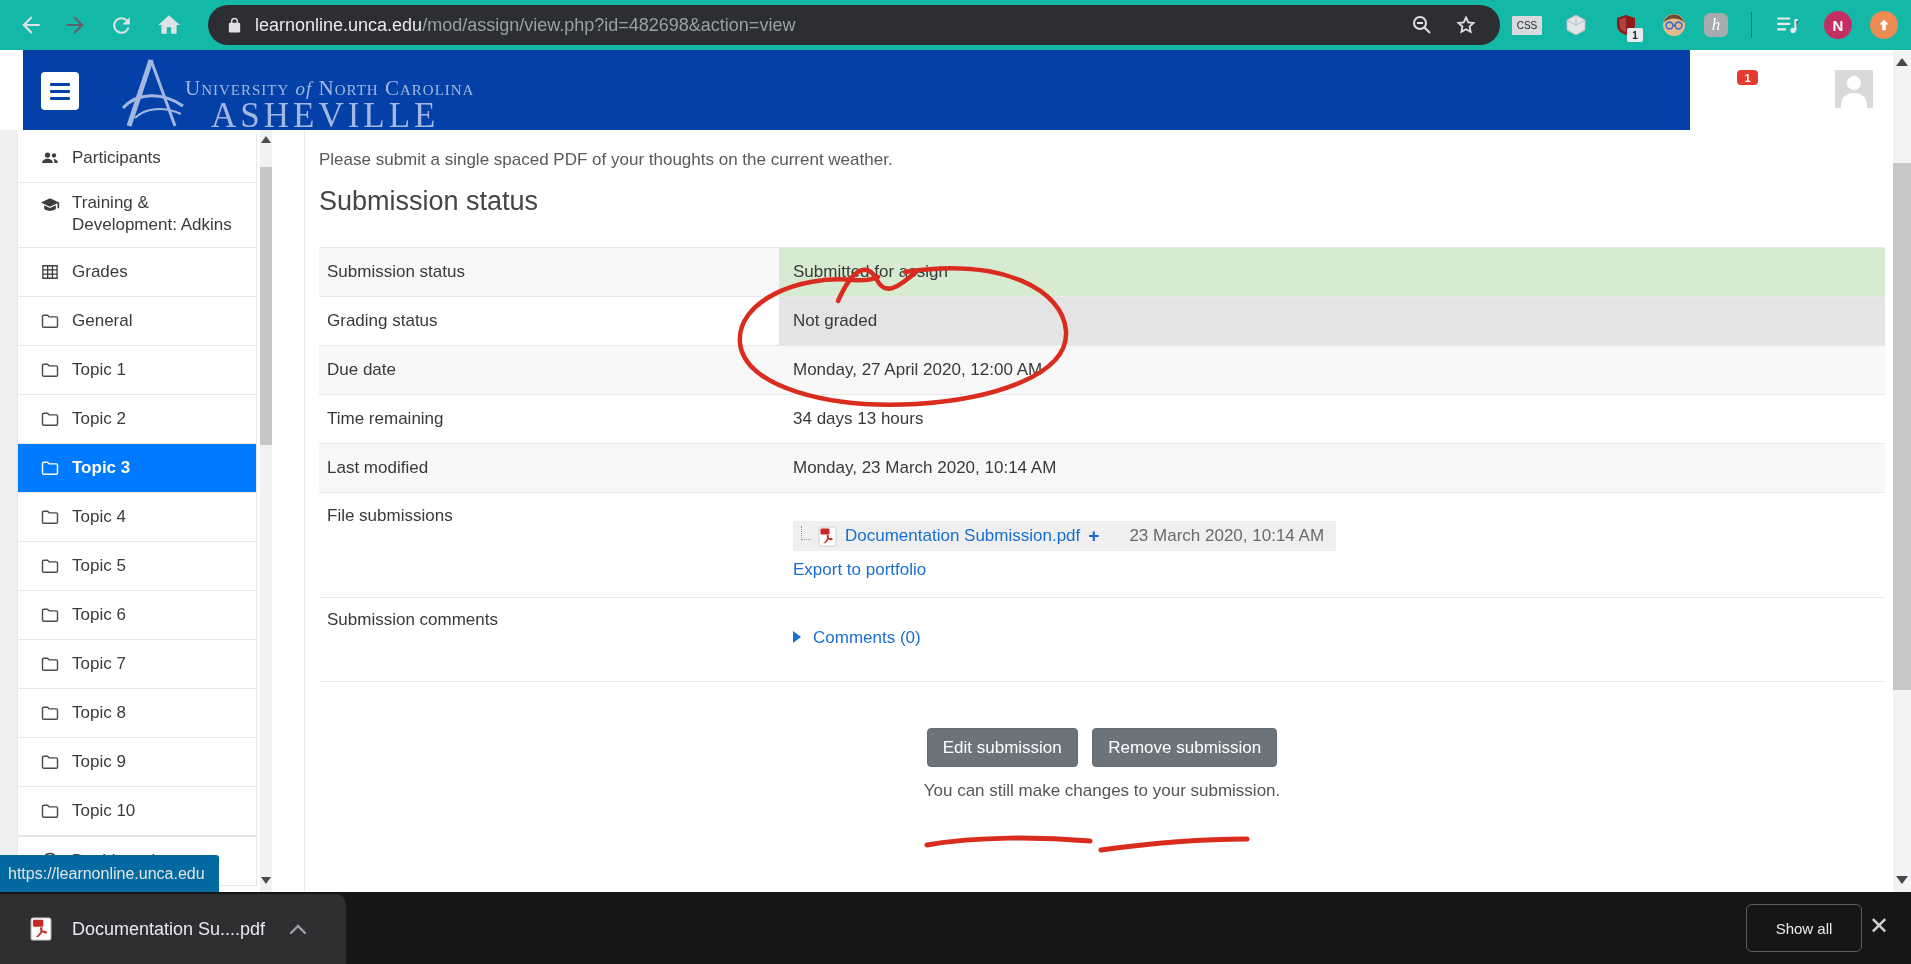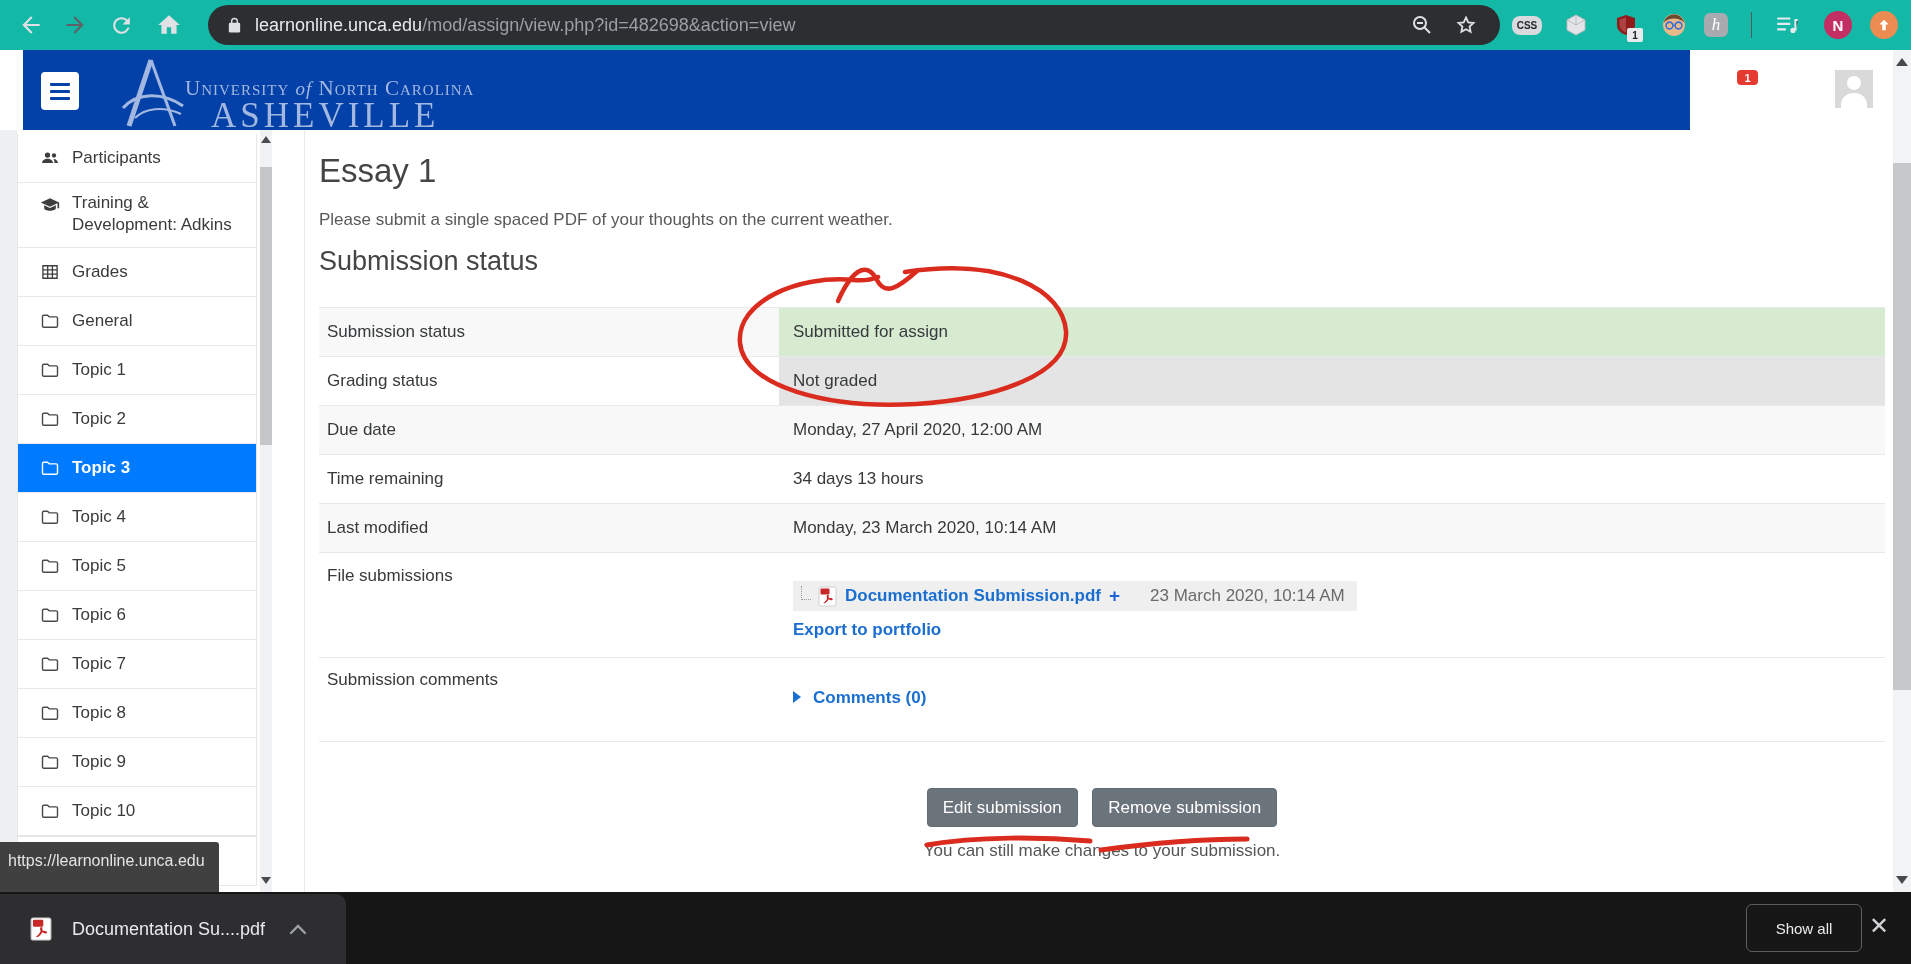--- a/index.html
+++ b/index.html
@@ -5,21 +5,21 @@
   html,body{margin:0;padding:0;background:#fff;}
   .screen{position:relative;width:1911px;height:964px;overflow:hidden;font-family:"Liberation Sans",sans-serif;background:#fff;}
   
   .toolbar{position:absolute;left:0;top:0;width:1911px;height:50px;background:#14b8a6;}
   .tbtn{position:absolute;top:12px;width:26px;height:26px;display:flex;align-items:center;justify-content:center;cursor:pointer;}
   .omnibox{position:absolute;left:208px;top:5px;width:1292px;height:40px;background:#2d2e31;border-radius:20px;display:flex;align-items:center;}
   .urltext{margin-left:12px;font-size:18px;color:#e8eaed;white-space:nowrap;}
   .urlpath{color:#9aa0a6;}
   .obicon{position:absolute;top:8px;width:24px;height:24px;}
   .ext{position:absolute;top:10px;width:30px;height:30px;display:flex;align-items:center;justify-content:center;cursor:pointer;}
-  .csschip{width:48px;height:19px;background:#d8dadd;border-radius:8px;font-size:10px;font-weight:bold;color:#25272a;display:flex;align-items:center;justify-content:center;}
+  .csschip{width:48px;height:19px;background:#d8dadd;border-radius:1px;font-size:10px;font-weight:normal;color:#25272a;display:flex;align-items:center;justify-content:center;}
   .ubadge{position:absolute;left:1627px;top:28px;width:16px;height:14px;background:#e8eaed;color:#202124;font-size:10px;font-weight:bold;display:flex;align-items:center;justify-content:center;border-radius:2px;}
   .hchip{width:24px;height:24px;border-radius:6px;background:#a7abb0;color:#fff;font-family:"Liberation Serif",serif;font-style:italic;font-size:17px;display:flex;align-items:center;justify-content:center;}
   .tsep{position:absolute;left:1751px;top:12px;width:1px;height:26px;background:#55585c;}
   .pcircle{width:28px;height:28px;border-radius:50%;display:flex;align-items:center;justify-content:center;color:#fff;font-weight:bold;font-size:15px;}
   
   .mheader{position:absolute;left:0;top:50px;width:1667px;height:80px;background:#0341a8;margin-left:23px;}
   .hamb{position:absolute;left:18px;top:22px;width:38px;height:38px;background:#fff;border-radius:4px;display:flex;flex-direction:column;align-items:center;justify-content:center;gap:4px;cursor:pointer;}
   .hamb i{display:block;width:20px;height:3px;background:#0341a8;border-radius:1px;}
   .logomark{position:absolute;left:98px;top:6px;}
   .logo-l1{position:absolute;left:162px;top:26px;font-family:"Liberation Serif",serif;font-variant:small-caps;font-size:21px;color:#a3b8e0;letter-spacing:1px;white-space:nowrap;}
@@ -60,40 +60,40 @@
   .trow.striped{background:#f8f8f8;}
   .tl{width:460px;padding:0 8px;display:flex;align-items:center;min-height:48px;box-sizing:border-box;}
   .tv{flex:1;padding:0 14px;display:flex;align-items:center;}
   .tv.green{background:#d7ebd1;}
   .tv.gray{background:#e4e4e4;}
   .trow.filerow{height:104px;}
   .trow.filerow .tl{align-items:flex-start;padding-top:13px;}
   .trow.filerow .tv{display:block;padding-top:28px;}
   .filestrip{display:inline-flex;align-items:center;background:#efefef;padding:4px 12px 4px 6px;}
   .treec{width:9px;height:13px;border-left:1px dotted #9a9a9a;border-bottom:1px dotted #9a9a9a;margin:-6px 7px 0 2px;}
-  a.blk{color:#1a6ecf;text-decoration:none;cursor:pointer;font-weight:bold;}
+  a.blk{color:#1a6ecf;text-decoration:none;cursor:pointer;}
   .plus{color:#1d63d8;font-weight:bold;font-size:19px;margin-left:8px;cursor:pointer;}
   .fdate{margin-left:30px;color:#6a6a6a;}
   .exportlink{display:inline-block;margin-top:9px;font-size:17px;}
   .trow.crow{height:83px;}
   .trow.crow .tl{align-items:flex-start;padding-top:12px;}
   .trow.crow .tv{display:block;padding-top:30px;}
   .ctri{display:inline-block;width:0;height:0;border-top:6px solid transparent;border-bottom:6px solid transparent;border-left:8px solid #1a6ecf;margin-right:12px;cursor:pointer;}
   .btnrow{margin-top:46px;width:1566px;text-align:center;}
   .gbtn{height:39px;padding:0 15px;background:#6b737b;color:#fff;font-size:17px;border:1px solid #636b73;border-radius:4px;margin:0 5px;font-family:"Liberation Sans",sans-serif;cursor:pointer;}
   .note{margin-top:14px;width:1566px;text-align:center;font-size:17px;color:#555;}
   
   .anno{position:absolute;left:0;top:0;width:1911px;height:964px;pointer-events:none;z-index:6;}
   
   .vscroll{position:absolute;right:0;top:50px;width:18px;bottom:72px;background:#f2f3f4;}
   .varrow-up{position:absolute;left:3px;top:8px;width:0;height:0;border-left:6px solid transparent;border-right:6px solid transparent;border-bottom:8px solid #46484b;cursor:pointer;}
   .vthumb{position:absolute;left:0;top:113px;width:18px;height:527px;background:#c6c7c9;cursor:pointer;}
   .varrow-dn{position:absolute;left:3px;bottom:8px;width:0;height:0;border-left:6px solid transparent;border-right:6px solid transparent;border-top:8px solid #46484b;cursor:pointer;}
   
-  .tooltip{position:absolute;left:0;bottom:72px;height:37px;background:#404040;color:#e4e4e4;font-size:16px;line-height:37px;padding:0 14px 13px 8px;border-radius:0 3px 0 0;z-index:7;white-space:nowrap;}
+  .tooltip{position:absolute;left:0;bottom:72px;height:37px;background:#0369a1;color:#e4e4e4;font-size:16px;line-height:37px;padding:0 14px 0 8px;border-radius:0 3px 0 0;z-index:7;white-space:nowrap;}
   
   .dlbar{position:absolute;left:0;bottom:0;width:1911px;height:72px;background:#161616;z-index:8;}
   .dlchip{position:absolute;left:0;top:2px;width:346px;height:70px;background:#2e2e30;border-radius:0 10px 0 0;display:flex;align-items:center;cursor:pointer;}
   .dlabel{margin-left:20px;font-size:18px;color:#e8eaed;white-space:nowrap;}
   .showall{position:absolute;left:1746px;top:12px;width:116px;height:48px;border:1px solid #5c5f62;border-radius:6px;background:transparent;color:#e8eaed;font-size:15px;font-family:"Liberation Sans",sans-serif;cursor:pointer;}
   .dclose{position:absolute;left:1869px;top:20px;font-size:24px;color:#cfd2d5;cursor:pointer;}
 </style>
 </head>
 <body>
 
@@ -365,21 +365,20 @@
     </div>
 
     <div class="strack">
       <div class="sarrow-up"></div>
       <div class="sthumb"></div>
       <div class="sarrow-dn"></div>
     </div>
   </div>
 
   <div class="content">
-    <h2 class="ptitle">Essay 1</h2>
     <p class="pdesc">Please submit a single spaced PDF of your thoughts on the current weather.</p>
     <h3 class="psection">Submission status</h3>
 
     <div class="stable">
       <div class="trow striped">
         <div class="tl">Submission status</div>
         <div class="tv green">Submitted for assign</div>
       </div>
       <div class="trow">
         <div class="tl">Grading status</div>

